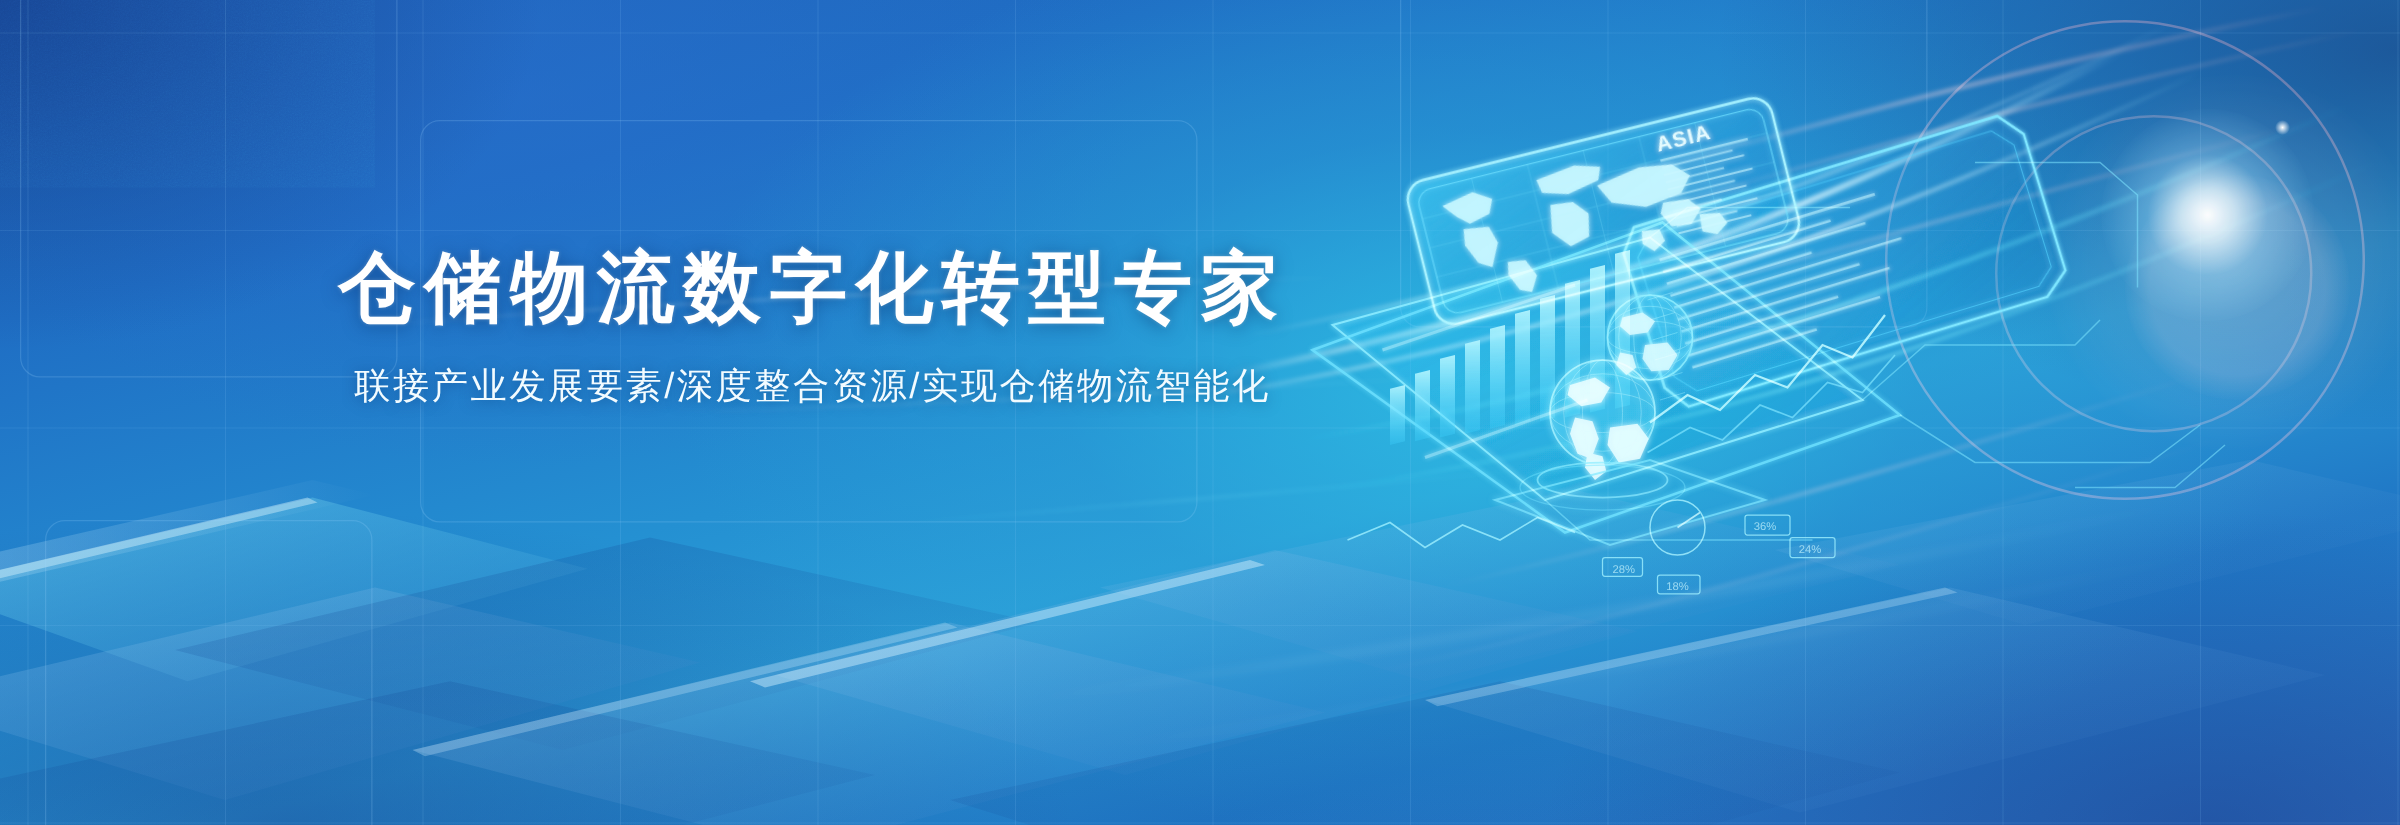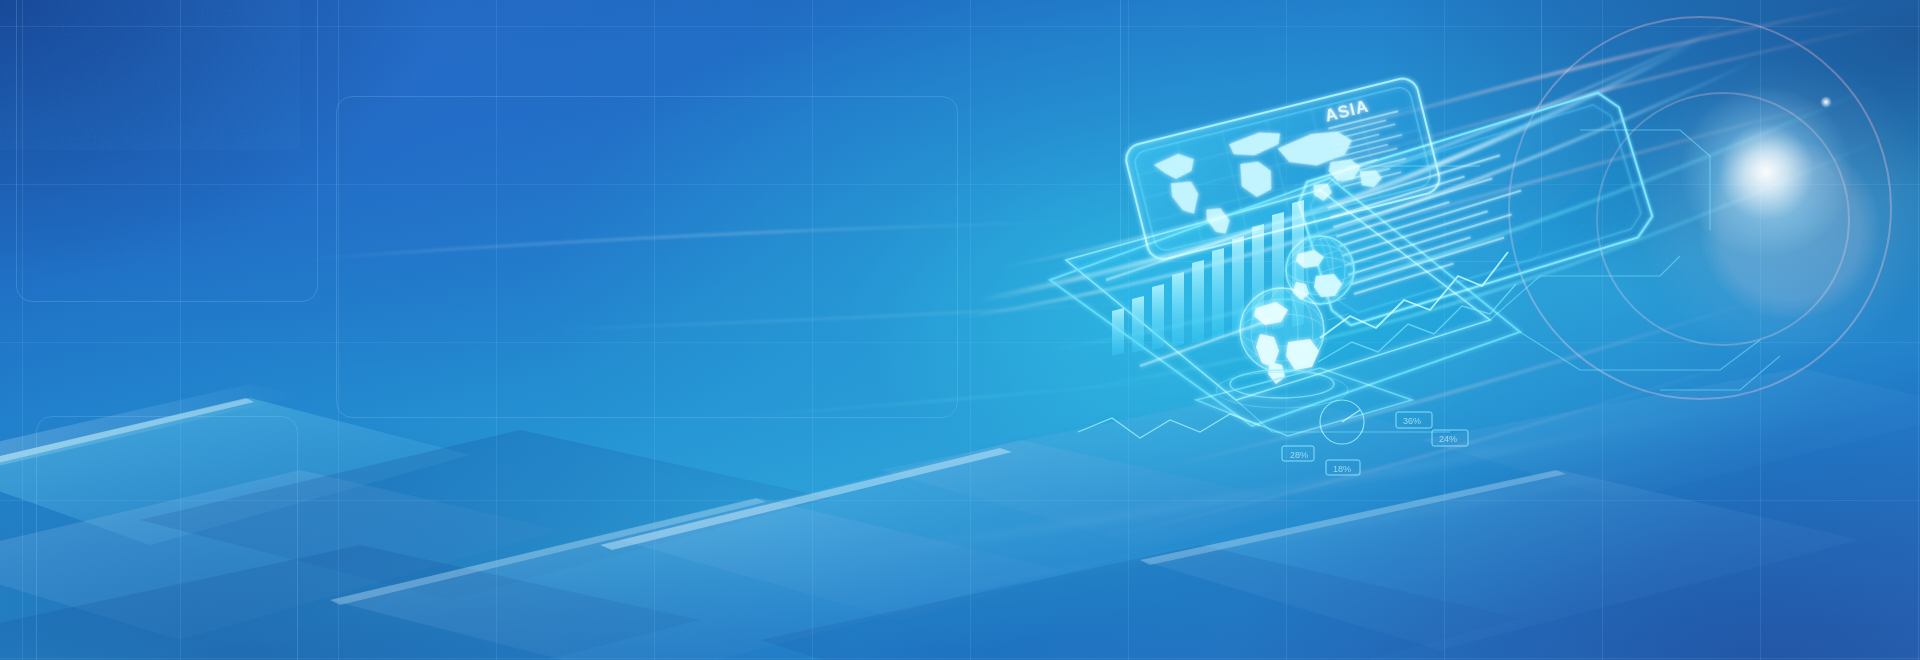--- a/index.html
+++ b/index.html
@@ -431,20 +431,22 @@
   <div class="layer">
     <div id="flare-core"></div>
     <div class="flare-ring" style="left:1508px;top:16px;width:380px;height:380px;border:2px solid rgba(226,120,86,0.38);"></div>
     <div class="flare-ring" style="left:1596px;top:92px;width:250px;height:250px;border:2px solid rgba(230,135,96,0.30);"></div>
     <div class="flare-ring" style="left:1700px;top:140px;width:180px;height:180px;background:radial-gradient(circle, rgba(240,160,120,0.16) 55%, rgba(240,160,120,0) 72%);"></div>
     <div class="flare-ring" style="left:1636px;top:60px;width:300px;height:300px;background:radial-gradient(circle, rgba(255,240,230,0.14) 0%, rgba(255,200,170,0.05) 55%, rgba(255,200,170,0) 72%);"></div>
     <div class="flare-ring" style="left:1820px;top:96px;width:12px;height:12px;background:radial-gradient(circle,#ffffff 0%,rgba(255,255,255,0) 70%);"></div>
   </div>
 
   <div id="text-block">
+    <h1 id="headline">仓储物流数字化转型专家</h1>
+    <p id="subheadline">联接产业发展要素/深度整合资源/实现仓储物流智能化</p>
   </div>
 
   <svg class="layer" id="noise-overlay">
     <filter id="grain">
       <feTurbulence type="fractalNoise" baseFrequency="0.85" numOctaves="3" stitchTiles="stitch"></feTurbulence>
       <feColorMatrix type="saturate" values="0"></feColorMatrix>
     </filter>
     <rect width="100%" height="100%" filter="url(#grain)"></rect>
   </svg>
 

